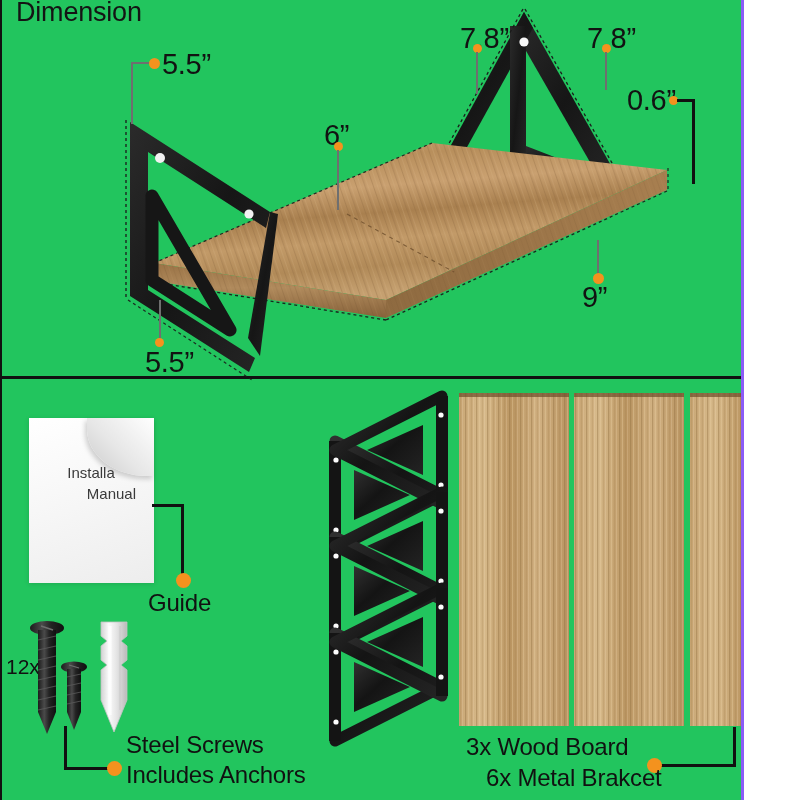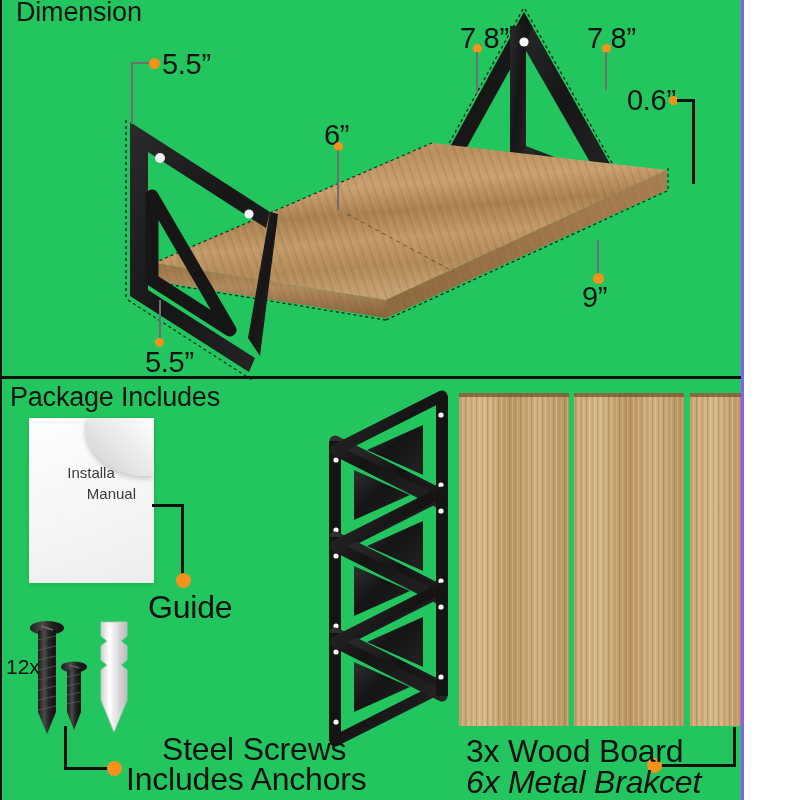--- a/index.html
+++ b/index.html
@@ -42,21 +42,21 @@
     position: absolute;
     font-family: "Liberation Sans", sans-serif;
     font-size: 29px;
     color: #121212;
     white-space: nowrap;
     letter-spacing: -0.3px;
   }
   .pkg-label {
     position: absolute;
     font-family: "Liberation Sans", sans-serif;
-    font-size: 32px;
+    font-size: 24px;
     color: #111111;
     white-space: nowrap;
     letter-spacing: -0.2px;
   }
   .qty-label {
     position: absolute;
     font-family: "Liberation Sans", sans-serif;
     font-size: 21px;
     color: #111111;
     white-space: nowrap;
@@ -106,21 +106,20 @@
 </style>
 </head>
 <body>
 
 <div id="page">
 
   <div class="sec-title" id="title-dimension">Dimension</div>
 
   <div id="divider"></div>
 
-  <div class="sec-title" id="title-package">Package Includes</div>
 
   <svg class="overlay" id="shelf-art" viewBox="0 0 800 800">
     <defs>
       <linearGradient id="woodTop" x1="0" y1="0" x2="0.25" y2="1">
         <stop offset="0%" stop-color="#caa272"></stop>
         <stop offset="18%" stop-color="#b88f5c"></stop>
         <stop offset="36%" stop-color="#c9a070"></stop>
         <stop offset="52%" stop-color="#a9804f"></stop>
         <stop offset="68%" stop-color="#c29a68"></stop>
         <stop offset="84%" stop-color="#b18a58"></stop>
@@ -341,21 +340,21 @@
       <path d="M421,617 L421,667 L365,642 Z" fill="url(#brkGrad)"></path>
       <path d="M440,588 L440,696" stroke="#141414" stroke-width="12"></path>
       <circle cx="439" cy="607" r="2.6" fill="#fdfdfd"></circle>
       <circle cx="439" cy="677" r="2.6" fill="#fdfdfd"></circle>
     </g>
   </svg>
 
   <div class="lead-v-blk" style="left:62px; top:726px; height:44px;"></div>
   <div class="lead-h-blk" style="left:62px; top:767px; width:48px;"></div>
   <div class="dot lg" style="left:105px; top:761px;"></div>
-  <div class="pkg-label" style="left:124px; top:731px;margin-left:36px;">Steel Screws</div>
+  <div class="pkg-label" style="left:124px; top:731px;">Steel Screws</div>
   <div class="pkg-label" style="left:124px; top:761px;">Includes Anchors</div>
 
   <svg class="overlay" id="boards-art" viewBox="0 0 800 800">
     <defs>
       <linearGradient id="boardBase" x1="0" y1="0" x2="1" y2="0">
         <stop offset="0%" stop-color="#c9a775"></stop>
         <stop offset="22%" stop-color="#d8bb8c"></stop>
         <stop offset="48%" stop-color="#bb9662"></stop>
         <stop offset="72%" stop-color="#d2b283"></stop>
         <stop offset="100%" stop-color="#b89360"></stop>
@@ -381,15 +380,15 @@
       <rect x="688" y="393" width="110" height="333" fill="url(#boardBase)"></rect>
       <rect x="688" y="393" width="110" height="333" fill="url(#boardGrain)" opacity="0.9"></rect>
       <rect x="688" y="393" width="110" height="4" fill="#6d4d2a" opacity="0.7"></rect>
     </g>
   </svg>
 
   <div class="lead-v-blk" style="left:731px; top:727px; height:40px;"></div>
   <div class="lead-h-blk" style="left:652px; top:764px; width:82px;"></div>
   <div class="dot lg" style="left:645px; top:758px;"></div>
   <div class="pkg-label" style="left:464px; top:733px;">3x Wood Board</div>
-  <div class="pkg-label" style="left:464px; top:764px;font-style:italic;">6x Metal Brakcet</div>
+  <div class="pkg-label" style="left:484px; top:764px;">6x Metal Brakcet</div>
 
 </div>
 
 </body></html>

